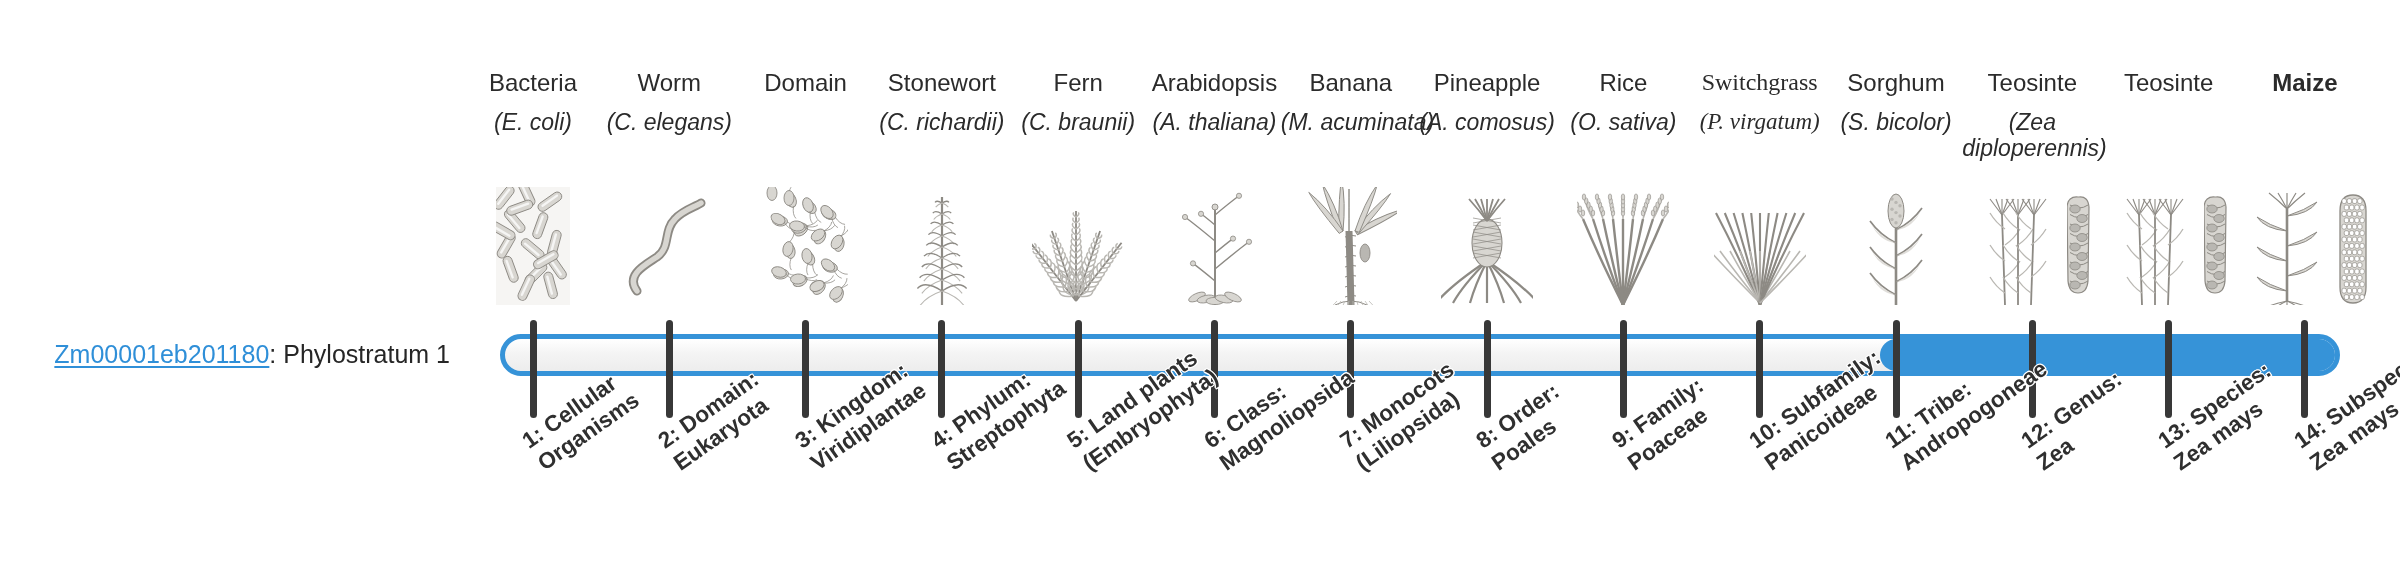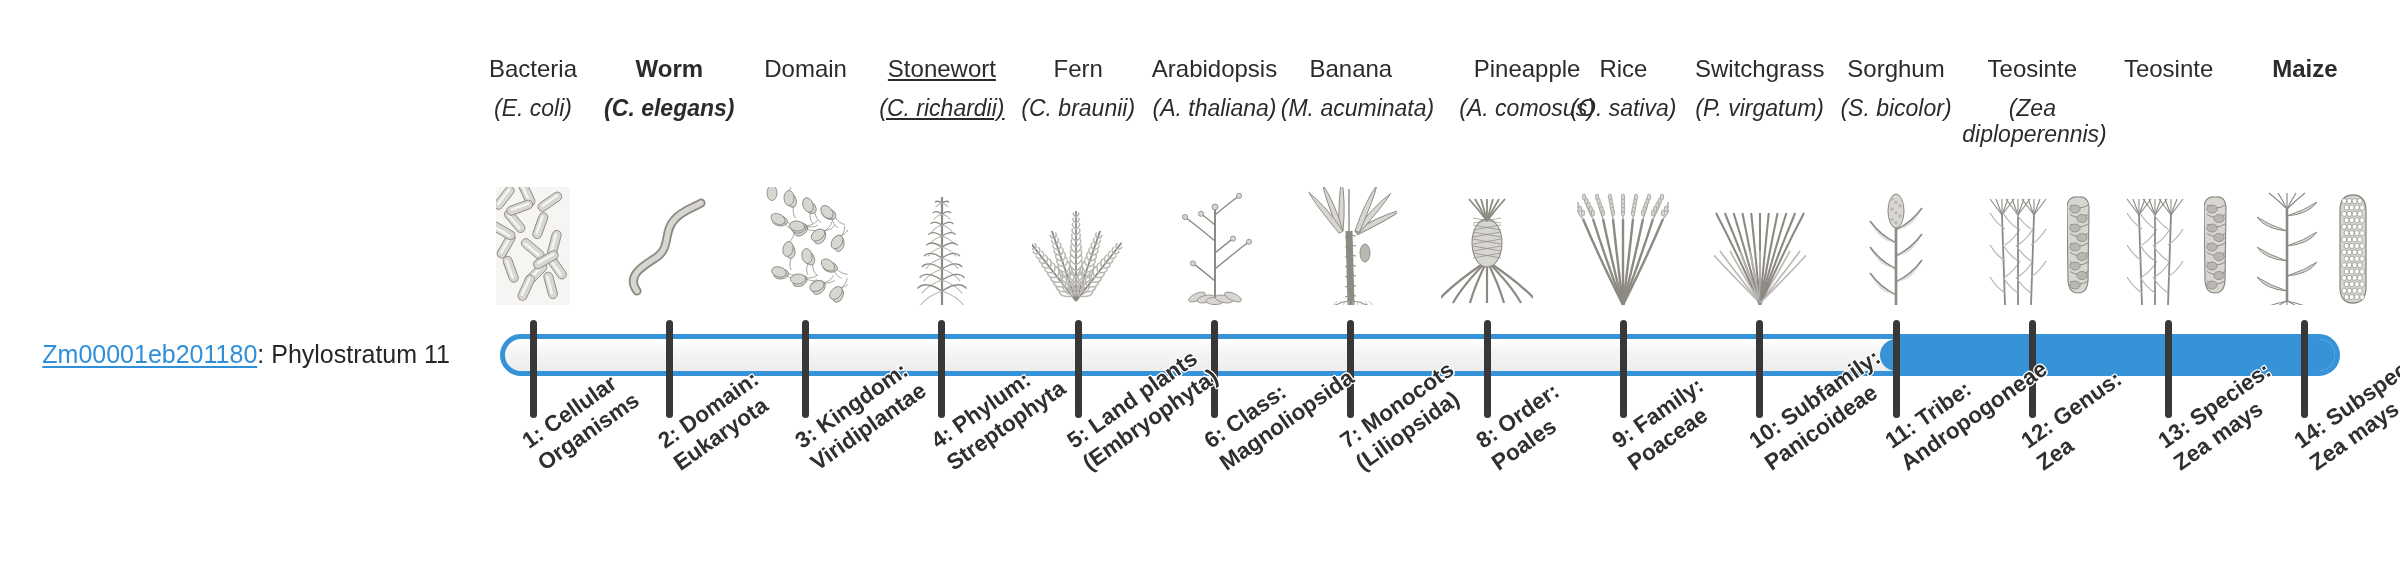--- a/index.html
+++ b/index.html
@@ -27,21 +27,21 @@
   #gene-label .gene-link{
     color:#2f8fd8;
     text-decoration:underline;
     text-underline-offset:3px;
     cursor:pointer;
   }
 
   
   .col{
     position:absolute;
-    top:55px;
+    top:69px;
     width:140px;
     text-align:center;
   }
   .common-name{
     font-size:24px;
     line-height:1.15;
     color:#2b2b2b;
     white-space:nowrap;
   }
   .sci-name{
@@ -112,21 +112,21 @@
     white-space:pre-line;
     pointer-events:none;
   }
 </style>
 </head>
 <body>
 
 <div id="stage">
 
   <div id="gene-label">
-    <span class="gene-link">Zm00001eb201180</span><span>: </span><span>Phylostratum 11</span>
+    <span class="gene-link">Zm00001eb201180</span><span>: </span><span>Phylostratum 1</span>
   </div>
 
   <div id="columns">
       <div class="col" style="left: 463px;">
         <div class="common-name">Bacteria</div>
         <div class="sci-name wide">(E. coli)</div>
       </div>
       <div class="organism" style="left: 463px;">
         <svg width="74" height="118" viewBox="0 0 74 118">
           <rect x="0" y="0" width="74" height="118" fill="#f6f5f3"></rect>
@@ -189,21 +189,21 @@
           <g transform="translate(30,100) rotate(25)">
             <rect x="-4" y="-13" width="9" height="27" rx="4.5" fill="#d8d6d1" stroke="#8d8a84" stroke-width="0.9"></rect>
             <rect x="-1.6" y="-10" width="2.4" height="20" rx="1.2" fill="#ffffff" opacity="0.75"></rect>
           </g>
           <g transform="translate(54,98) rotate(-15)">
             <rect x="-4" y="-13" width="9" height="27" rx="4.5" fill="#d8d6d1" stroke="#8d8a84" stroke-width="0.9"></rect>
             <rect x="-1.6" y="-10" width="2.4" height="20" rx="1.2" fill="#ffffff" opacity="0.75"></rect>
           </g>
         </svg>
       </div>
-      <div class="col" style="left: 599.3px; font-weight: bold;">
+      <div class="col" style="left: 599.3px;">
         <div class="common-name">Worm</div>
         <div class="sci-name wide">(C. elegans)</div>
       </div>
       <div class="organism" style="left: 599.3px;">
         <svg width="100" height="110" viewBox="0 0 100 110">
           <path d="M18 96 C 6 80, 26 70, 38 62 C 52 52, 44 36, 56 24 C 64 15, 76 12, 82 8" fill="none" stroke="#8d8a84" stroke-width="9" stroke-linecap="round"></path>
           <path d="M18 96 C 6 80, 26 70, 38 62 C 52 52, 44 36, 56 24 C 64 15, 76 12, 82 8" fill="none" stroke="#d8d6d1" stroke-width="5.4" stroke-linecap="round"></path>
         </svg>
       </div>
       <div class="col" style="left: 735.6px;">
@@ -326,21 +326,21 @@
           <g transform="translate(72,106) rotate(44)">
             <ellipse rx="5" ry="7.5" fill="#d8d6d1" stroke="#8d8a84" stroke-width="0.9"></ellipse>
             <path d="M0 -7 q4 -7 2 -12" fill="none" stroke="#8d8a84" stroke-width="0.7"></path>
           </g>
           <g transform="translate(33,39) rotate(97)">
             <ellipse rx="5" ry="7.5" fill="#d8d6d1" stroke="#8d8a84" stroke-width="0.9"></ellipse>
             <path d="M0 -7 q4 -7 2 -12" fill="none" stroke="#8d8a84" stroke-width="0.7"></path>
           </g>
         </svg>
       </div>
-      <div class="col" style="left: 871.9px; text-decoration: underline;">
+      <div class="col" style="left: 871.9px;">
         <div class="common-name">Stonewort</div>
         <div class="sci-name wide">(C. richardii)</div>
       </div>
       <div class="organism" style="left: 871.9px;">
         <svg width="84" height="118" viewBox="0 0 84 118">
           <path d="M42 118 L42 10" stroke="#8d8a84" stroke-width="2.2" fill="none"></path>
           <path d="M42 16 q-4.8999999999999995 -3.15 -7 -0.7000000000000001" stroke="#8d8a84" stroke-width="1.3" fill="none"></path>
           <path d="M42 16 q-4.2 1.4000000000000001 -6.3 4.2" stroke="#b9b7b2" stroke-width="1.1" fill="none"></path>
           <path d="M42 16 q4.8999999999999995 -3.15 7 -0.7000000000000001" stroke="#8d8a84" stroke-width="1.3" fill="none"></path>
           <path d="M42 16 q4.2 1.4000000000000001 6.3 4.2" stroke="#b9b7b2" stroke-width="1.1" fill="none"></path>
@@ -585,21 +585,21 @@
           <path d="M36 114 l-4.199999999999999 6" stroke="#b9b7b2" stroke-width="0.8"></path>
           <path d="M40 114 l-2.8 6" stroke="#b9b7b2" stroke-width="0.8"></path>
           <path d="M44 114 l-1.4 6" stroke="#b9b7b2" stroke-width="0.8"></path>
           <path d="M48 114 l0 6" stroke="#b9b7b2" stroke-width="0.8"></path>
           <path d="M52 114 l1.4 6" stroke="#b9b7b2" stroke-width="0.8"></path>
           <path d="M56 114 l2.8 6" stroke="#b9b7b2" stroke-width="0.8"></path>
           <path d="M60 114 l4.199999999999999 6" stroke="#b9b7b2" stroke-width="0.8"></path>
           <path d="M64 114 l5.6 6" stroke="#b9b7b2" stroke-width="0.8"></path>
         </svg>
       </div>
-      <div class="col" style="left: 1417.1px; margin-left: 40px;">
+      <div class="col" style="left: 1417.1px;">
         <div class="common-name">Pineapple</div>
         <div class="sci-name wide">(A. comosus)</div>
       </div>
       <div class="organism" style="left: 1417.1px;">
         <svg width="92" height="118" viewBox="0 0 92 118">
           <path d="M46 74 q-36 24 -51 42" stroke="#8d8a84" stroke-width="2.2" fill="none"></path>
           <path d="M46 74 q-24 24 -34 42" stroke="#8d8a84" stroke-width="2.2" fill="none"></path>
           <path d="M46 74 q-12 24 -17 42" stroke="#8d8a84" stroke-width="2.2" fill="none"></path>
           <path d="M46 74 q0 24 0 42" stroke="#8d8a84" stroke-width="2.2" fill="none"></path>
           <path d="M46 74 q12 24 17 42" stroke="#8d8a84" stroke-width="2.2" fill="none"></path>
@@ -691,21 +691,21 @@
           <ellipse cx="85" cy="10" rx="1.7" ry="3.1" fill="#d8d6d1" stroke="#8d8a84" stroke-width="0.6"></ellipse>
           <path d="M46 118 q24 -48 40 -86" stroke="#8d8a84" stroke-width="2.4" fill="none"></path>
           <path d="M86 32 q8 -10 11 -20" stroke="#b9b7b2" stroke-width="1.6" fill="none"></path>
           <ellipse cx="86" cy="26" rx="1.7" ry="3.1" fill="#d8d6d1" stroke="#8d8a84" stroke-width="0.6"></ellipse>
           <ellipse cx="89" cy="22" rx="1.7" ry="3.1" fill="#d8d6d1" stroke="#8d8a84" stroke-width="0.6"></ellipse>
           <ellipse cx="92" cy="18" rx="1.7" ry="3.1" fill="#d8d6d1" stroke="#8d8a84" stroke-width="0.6"></ellipse>
           <ellipse cx="95" cy="14" rx="1.7" ry="3.1" fill="#d8d6d1" stroke="#8d8a84" stroke-width="0.6"></ellipse>
           <ellipse cx="98" cy="10" rx="1.7" ry="3.1" fill="#d8d6d1" stroke="#8d8a84" stroke-width="0.6"></ellipse>
         </svg>
       </div>
-      <div class="col" style="left: 1689.7px;">
+      <div class="col" style="left: 1689.7px; font-family: Liberation Serif, serif;">
         <div class="common-name">Switchgrass</div>
         <div class="sci-name wide">(P. virgatum)</div>
       </div>
       <div class="organism" style="left: 1689.7px;">
         <svg width="92" height="118" viewBox="0 0 92 118">
           <path d="M46 118 q-20 -46 -44 -92" stroke="#8d8a84" stroke-width="2.1" fill="none"></path>
           <path d="M46 116 q-30 -30 -50 -52" stroke="#b9b7b2" stroke-width="1.6" fill="none"></path>
           <path d="M46 118 q-16 -46 -35.2 -92" stroke="#8d8a84" stroke-width="2.1" fill="none"></path>
           <path d="M46 116 q-24 -30 -40 -52" stroke="#b9b7b2" stroke-width="1.6" fill="none"></path>
           <path d="M46 118 q-12 -46 -26.4 -92" stroke="#8d8a84" stroke-width="2.1" fill="none"></path>

